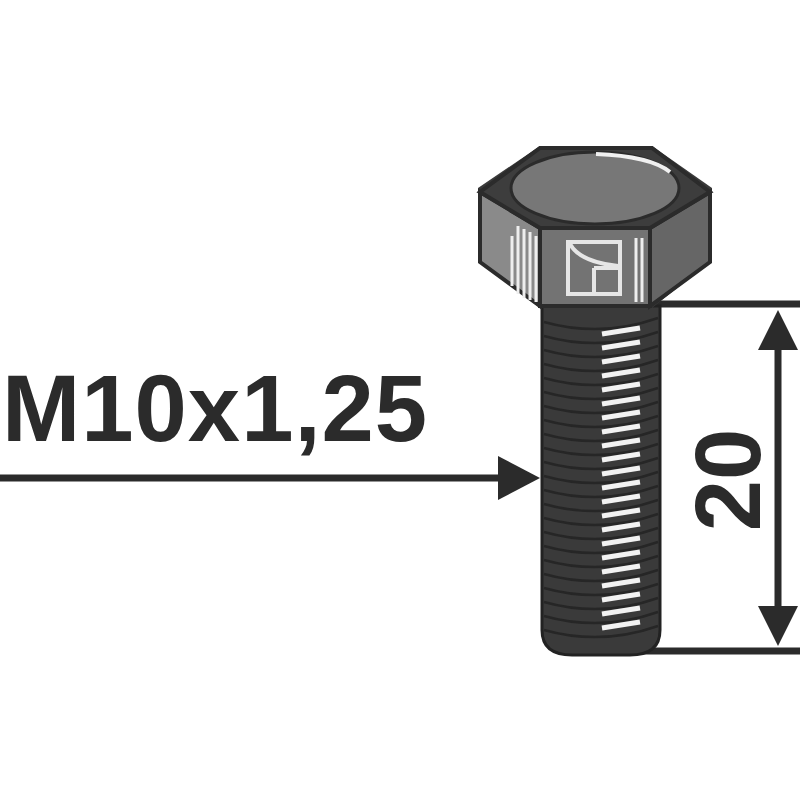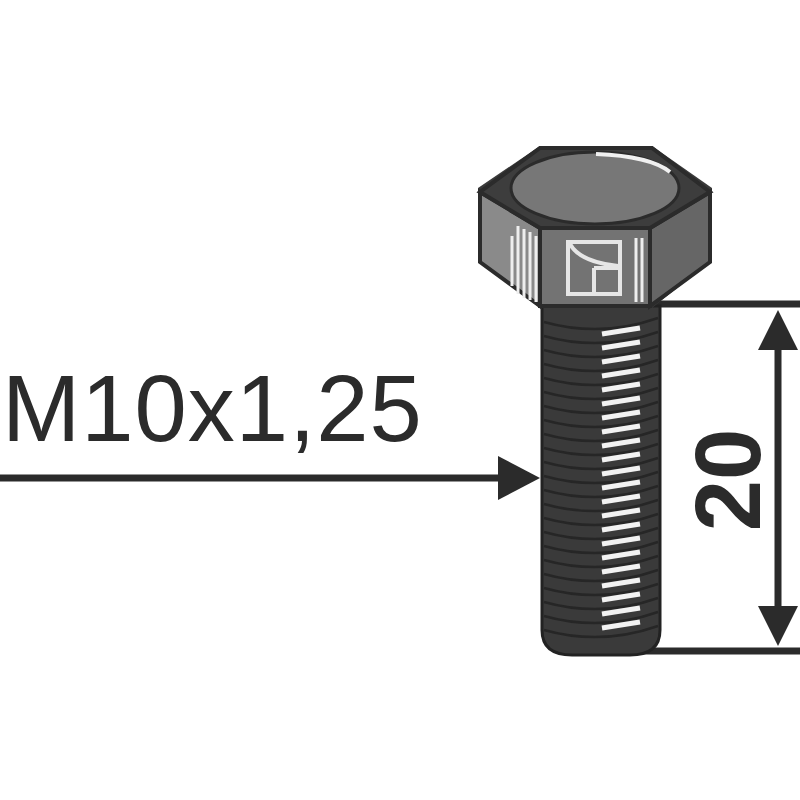--- a/index.html
+++ b/index.html
@@ -1,20 +1,20 @@
 <!DOCTYPE html>
 <html><head>
 <meta charset="utf-8">
 <style>
   html, body { margin: 0; padding: 0; background: #ffffff; }
   body { width: 800px; height: 800px; position: relative; overflow: hidden; }
   .canvas { position: absolute; left: 0; top: 0; width: 800px; height: 800px; }
   .thread-label {
     position: absolute; left: 2px; top: 362px;
-    font-family: "Liberation Sans", sans-serif; font-weight: normal;
+    font-family: "Liberation Sans", sans-serif; font-weight: bold;
     font-size: 94px; color: #2b2b2b; letter-spacing: 1px; line-height: 1;
     white-space: nowrap;
   }
   .length-label {
     position: absolute; left: 728px; top: 480px;
     transform: translate(-50%, -50%) rotate(-90deg);
     font-family: "Liberation Sans", sans-serif; font-weight: bold;
     font-size: 92px; color: #2b2b2b; line-height: 1; white-space: nowrap;
   }
 </style>

